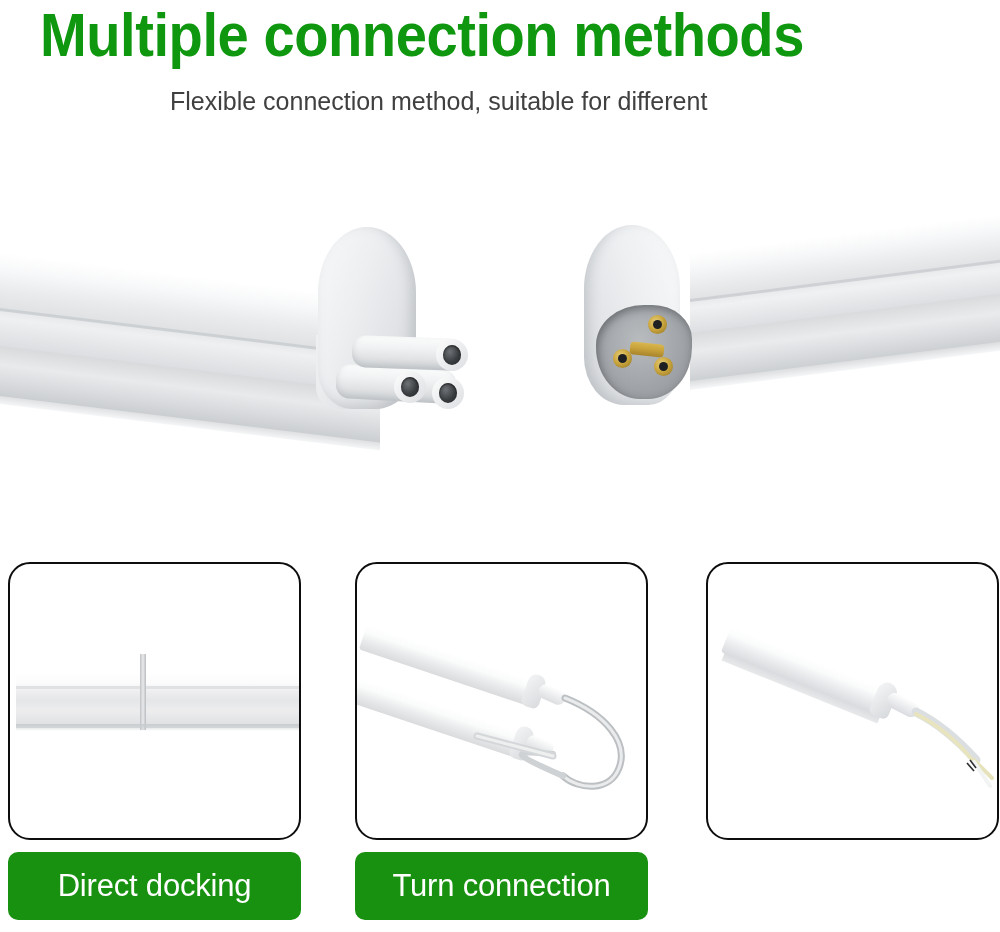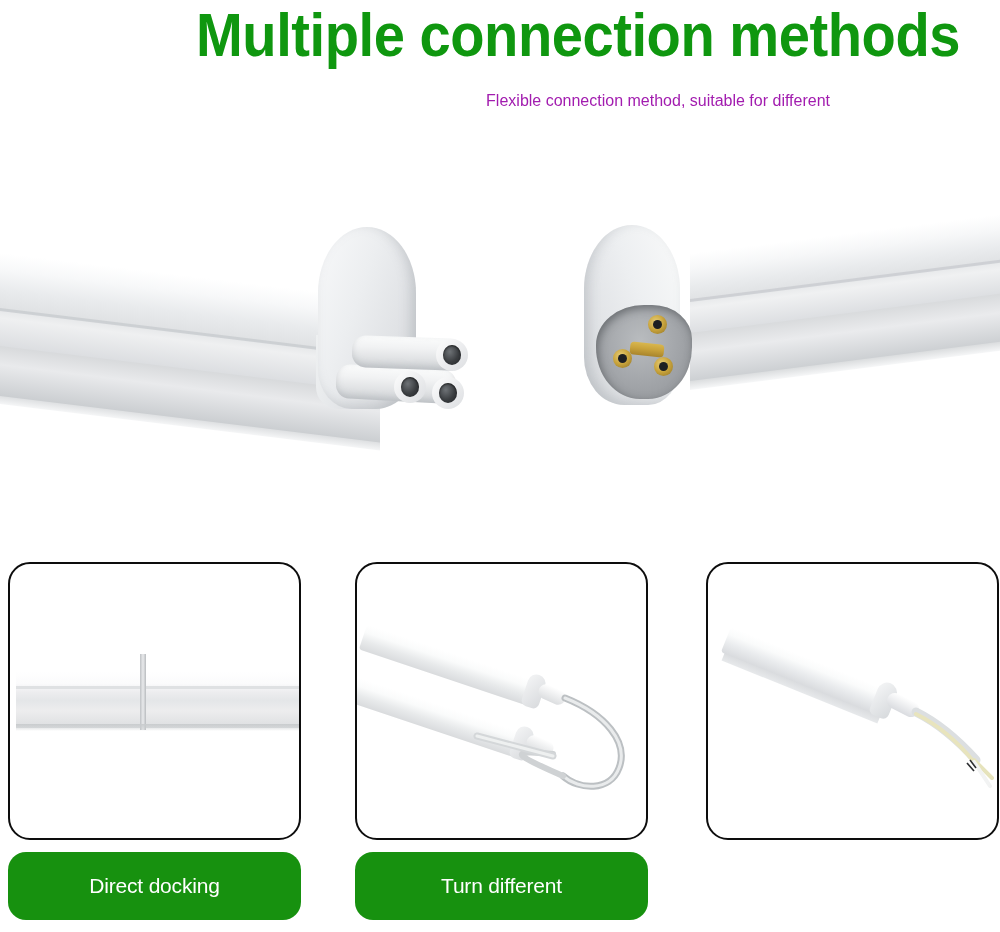--- a/index.html
+++ b/index.html
@@ -20,21 +20,21 @@
     background: #ffffff;
   }
 
   
   .header {
     position: absolute;
     left: 0;
     top: 0;
     width: 1000px;
     height: 175px;
-    text-align: right;
+    text-align: left;
   }
 
   .headline {
     position: absolute;
     left: 0;
     top: 2px;
     width: 1000px;
     color: #0f970f;
     font-family: "Liberation Sans Narrow", "Liberation Sans", sans-serif;
     font-weight: bold;
@@ -45,22 +45,22 @@
     transform-origin: 50% 50%;
     white-space: nowrap;
   }
 
   .subhead {
     position: absolute;
     left: 50%;
     top: 86px;
     transform: translateX(-50%);
     width: 660px;
-    color: #a21caf;
-    font-size: 16px;
+    color: #404040;
+    font-size: 25px;
     line-height: 30px;
     font-weight: normal;
   }
   .subhead .line { display: block; }
 
   
   .hero {
     position: absolute;
     left: 0;
     top: 185px;
@@ -411,23 +411,23 @@
     left: 0;
     top: 852px;
     width: 1000px;
     height: 74px;
   }
   .caption {
     position: absolute;
     top: 0;
     height: 68px;
     background: #17910f;
-    border-radius: 18px;
+    border-radius: 10px;
     color: #ffffff;
-    font-size: 21px;
+    font-size: 31px;
     line-height: 68px;
     text-align: center;
     white-space: nowrap;
     letter-spacing: -0.2px;
   }
   .caption.b1 { left: 8px;   width: 293px; }
   .caption.b2 { left: 355px; width: 293px; }
   .caption.b3 { left: 706px; width: 294px; }
 </style>
 </head>
@@ -543,16 +543,16 @@
           <path d="M266 198 L 282 222" fill="none" stroke="#f2f3f3" stroke-width="4" stroke-linecap="round"></path>
           <path d="M262 196 L 268 204" fill="none" stroke="#2b2d30" stroke-width="1.6"></path>
           <path d="M259 199 L 266 207" fill="none" stroke="#2b2d30" stroke-width="1.6"></path>
         </svg>
       </div>
     </div>
   </div>
 
   <div class="captions">
     <div class="caption b1">Direct docking</div>
-    <div class="caption b2">Turn different</div>
+    <div class="caption b2">Turn connection</div>
   </div>
 
 </div>
 
 </body></html>

